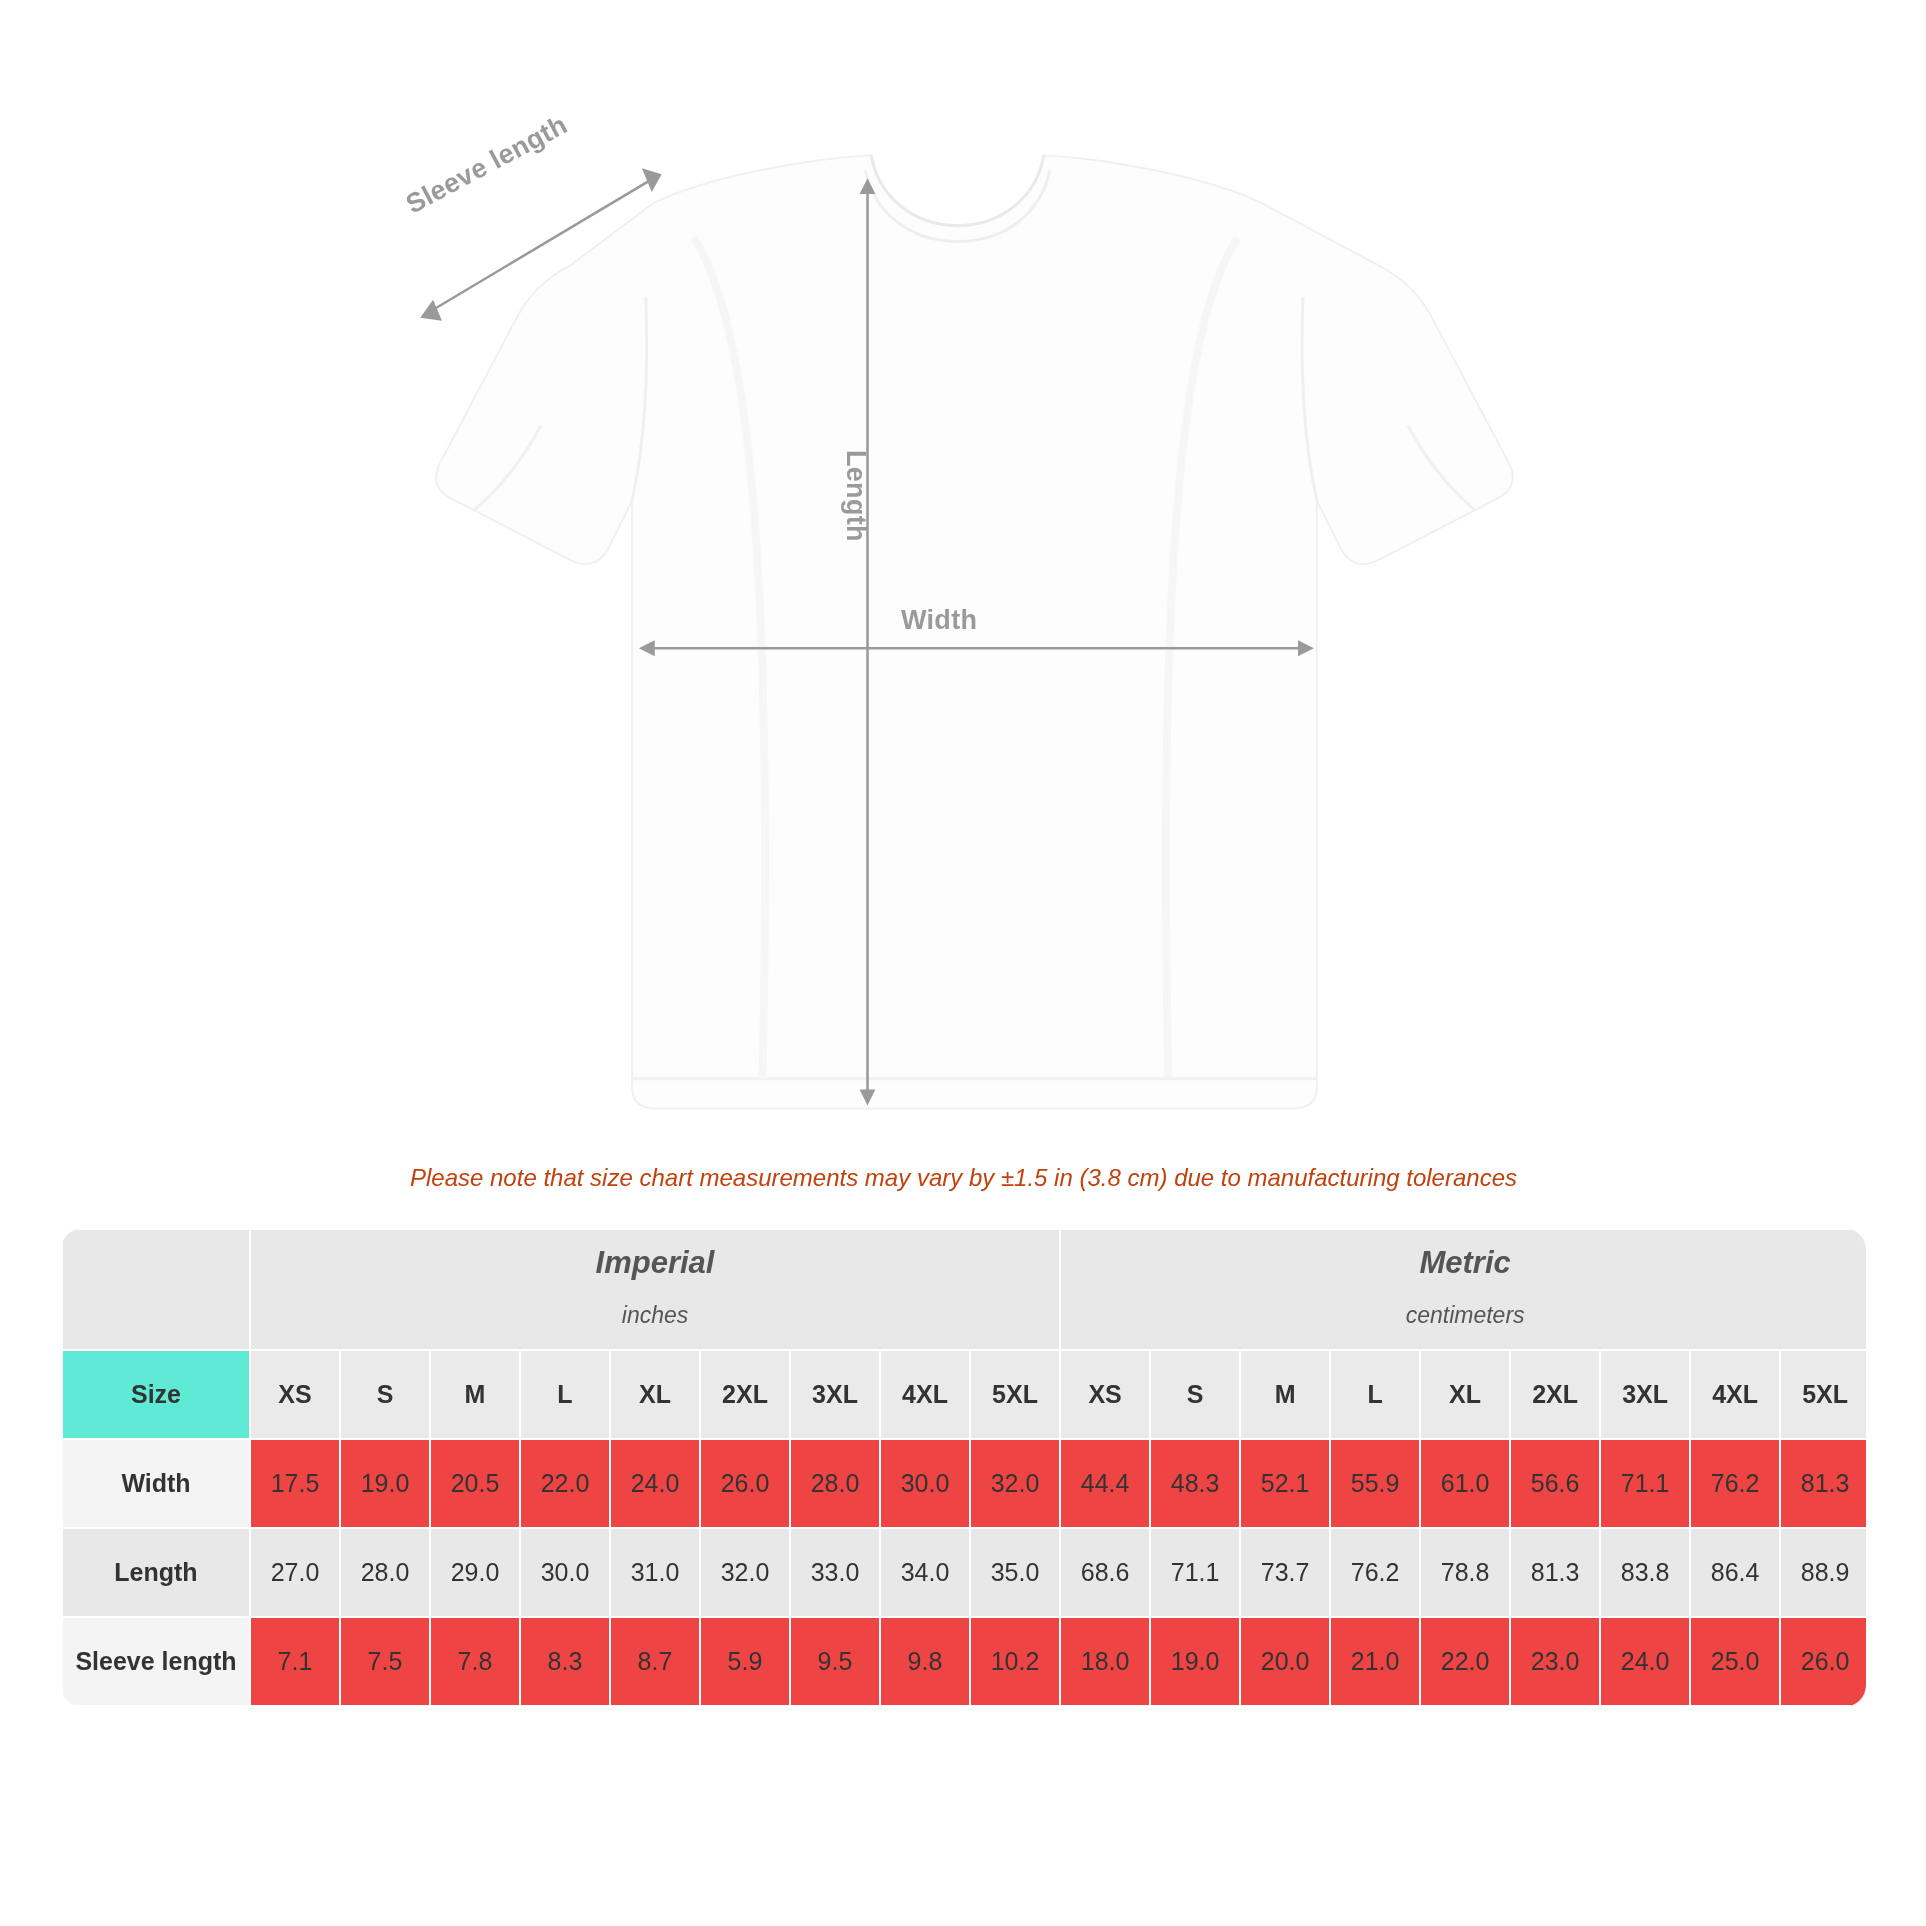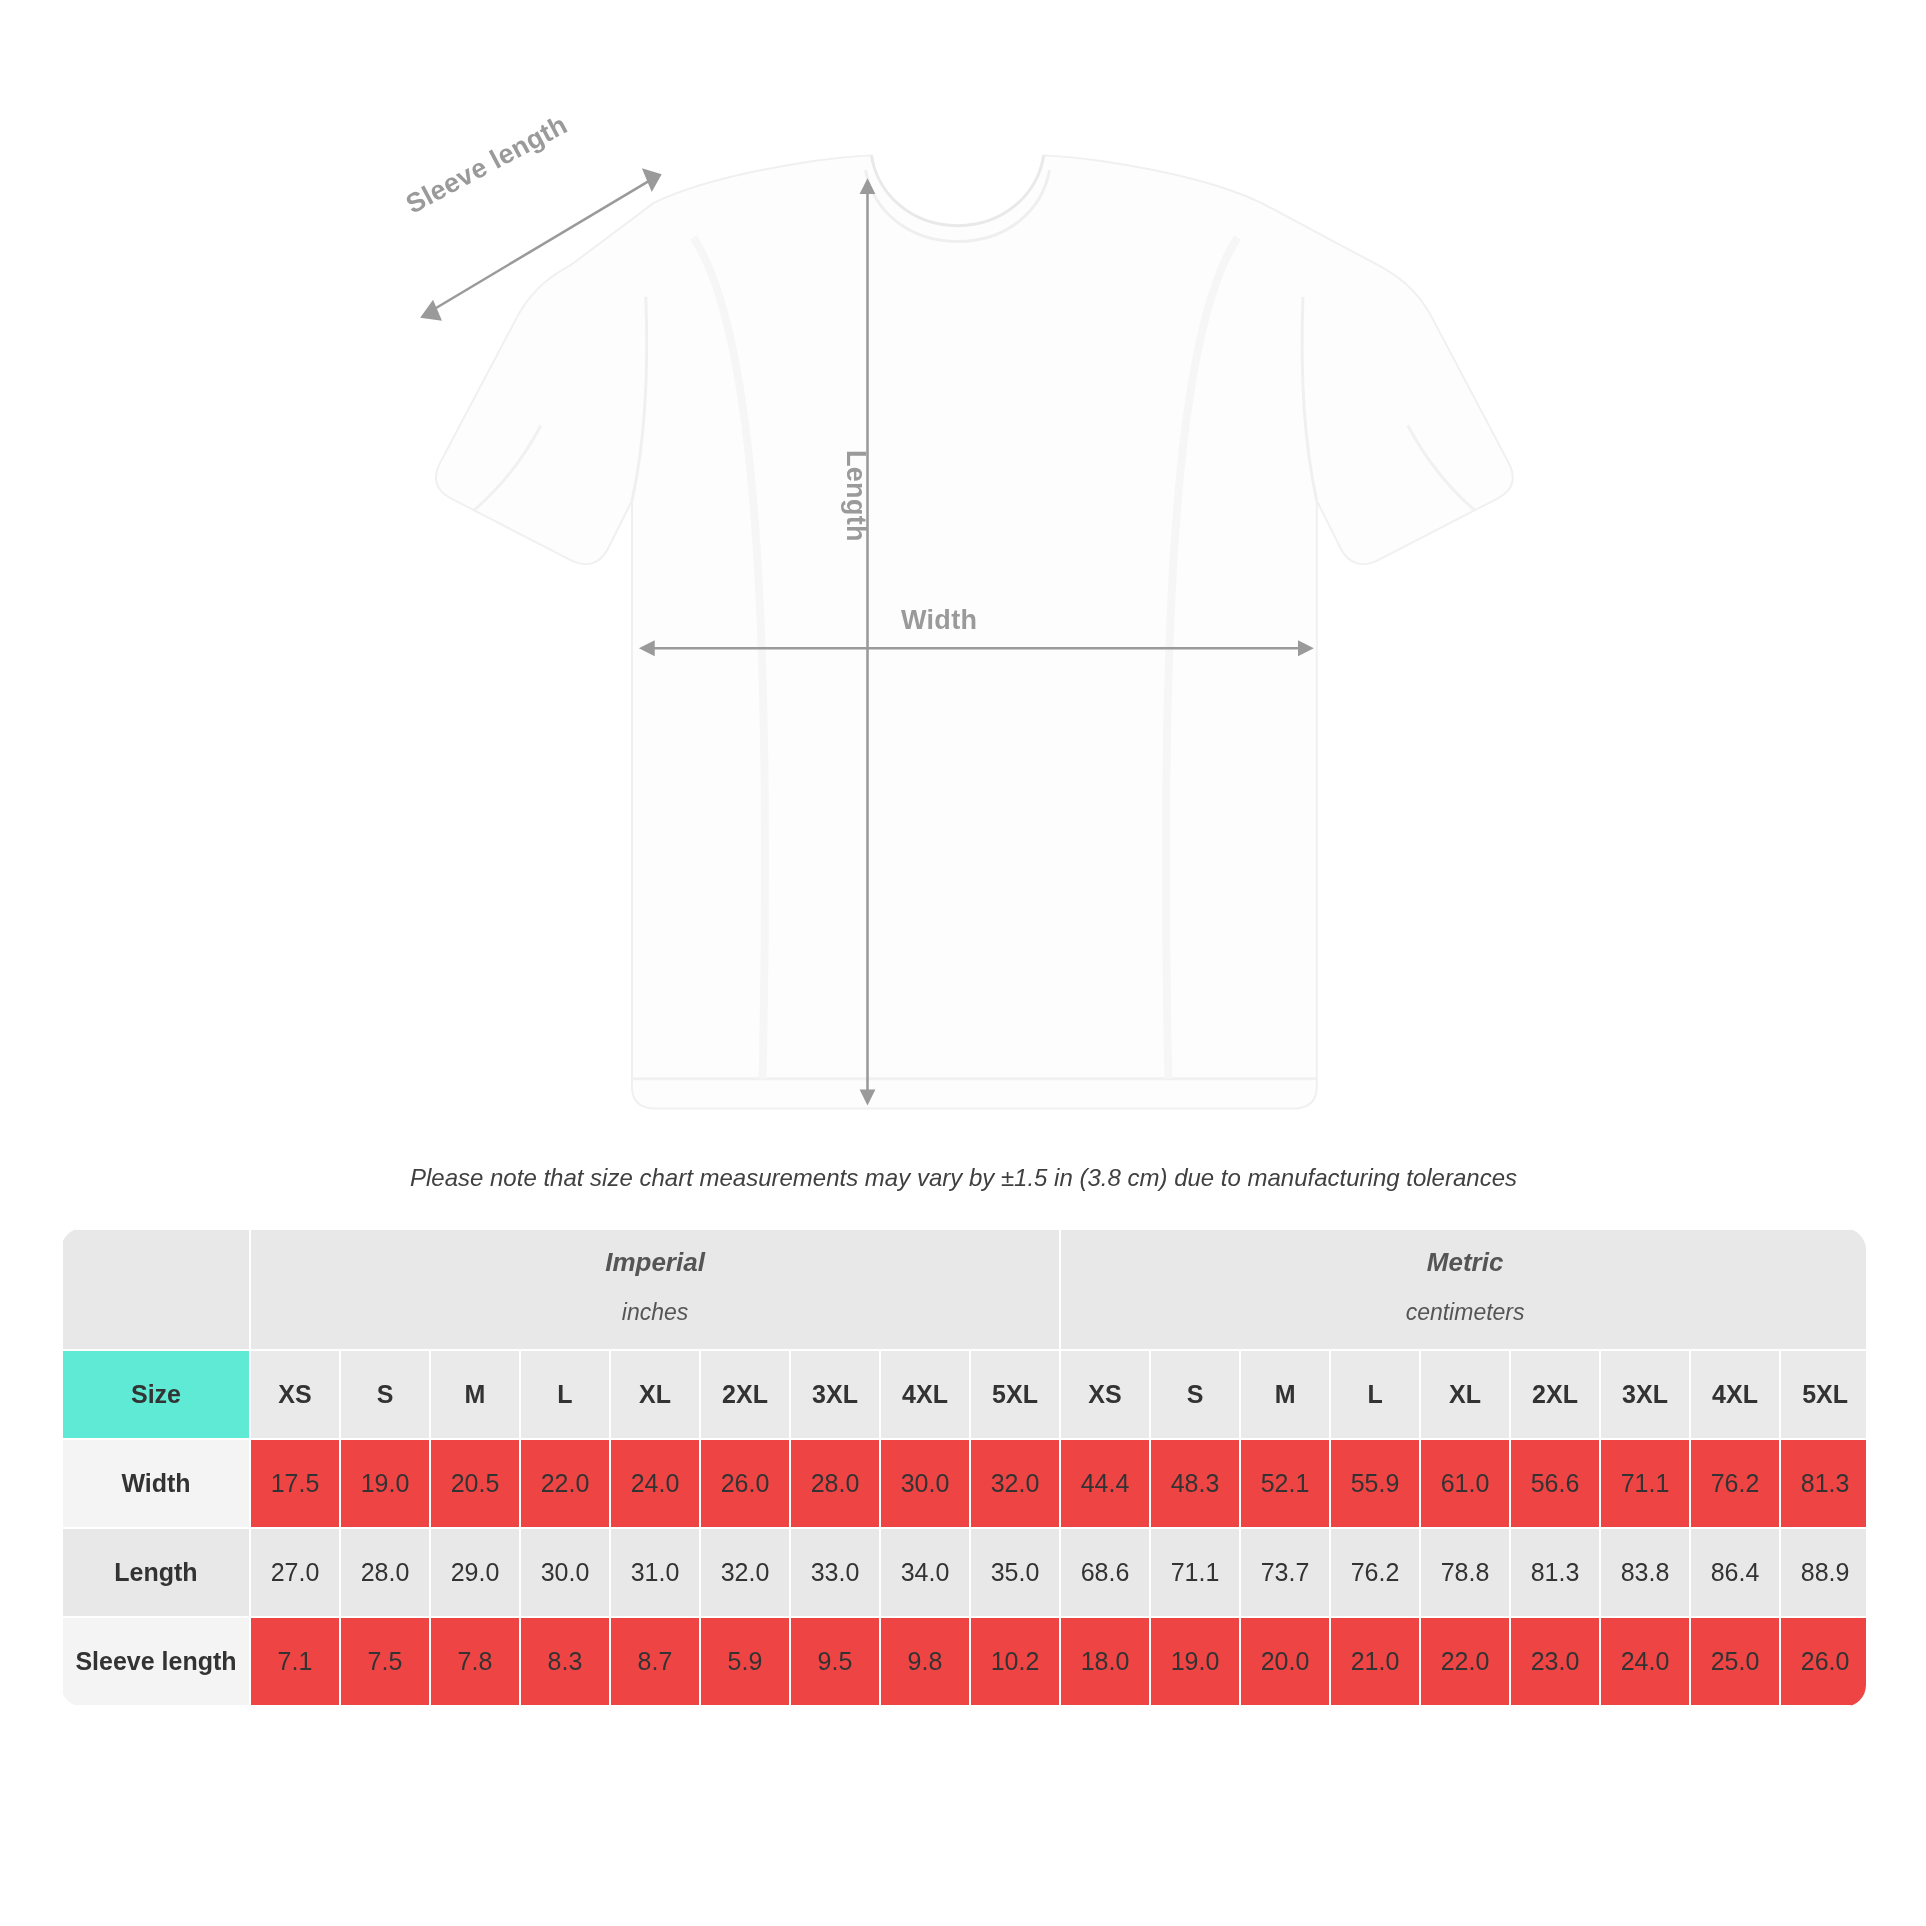--- a/index.html
+++ b/index.html
@@ -63,21 +63,21 @@
   }
   .chart-title {
     font-size: 42px;
     font-weight: bold;
     color: #222222;
     margin: 0 0 16px 0;
   }
   .chart-note {
     font-size: 24px;
     font-style: italic;
-    color: #404040;
+    color: #c2410c;
     margin: 0;
   }
 
   
   .table-wrap {
     margin: 36px 61px 0 61px;
     border-radius: 22px;
     overflow: hidden;
   }
   table.size-table {
@@ -91,21 +91,21 @@
     font-size: 25px;
     color: #333333;
     border: 2px solid #ffffff;
     padding: 0;
   }
   .unit-head {
     height: 119px;
     background: #e8e8e8;
   }
   .unit-head .unit-name {
-    font-size: 26px;
+    font-size: 31px;
     font-style: italic;
     font-weight: bold;
     color: #555555;
     line-height: 1.15;
   }
   .unit-head .unit-sub {
     font-size: 23px;
     font-style: italic;
     color: #555555;
     line-height: 1.6;

